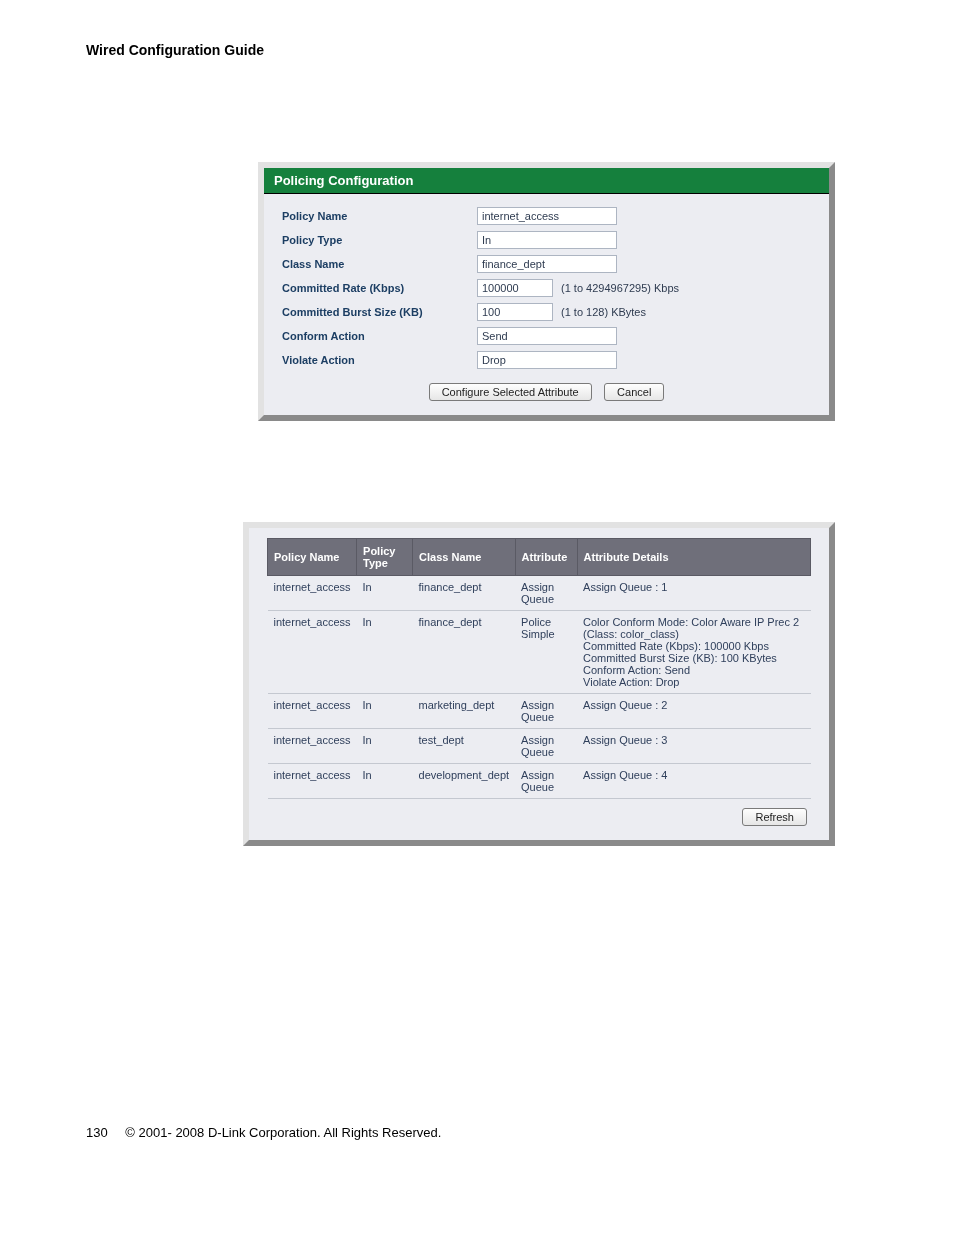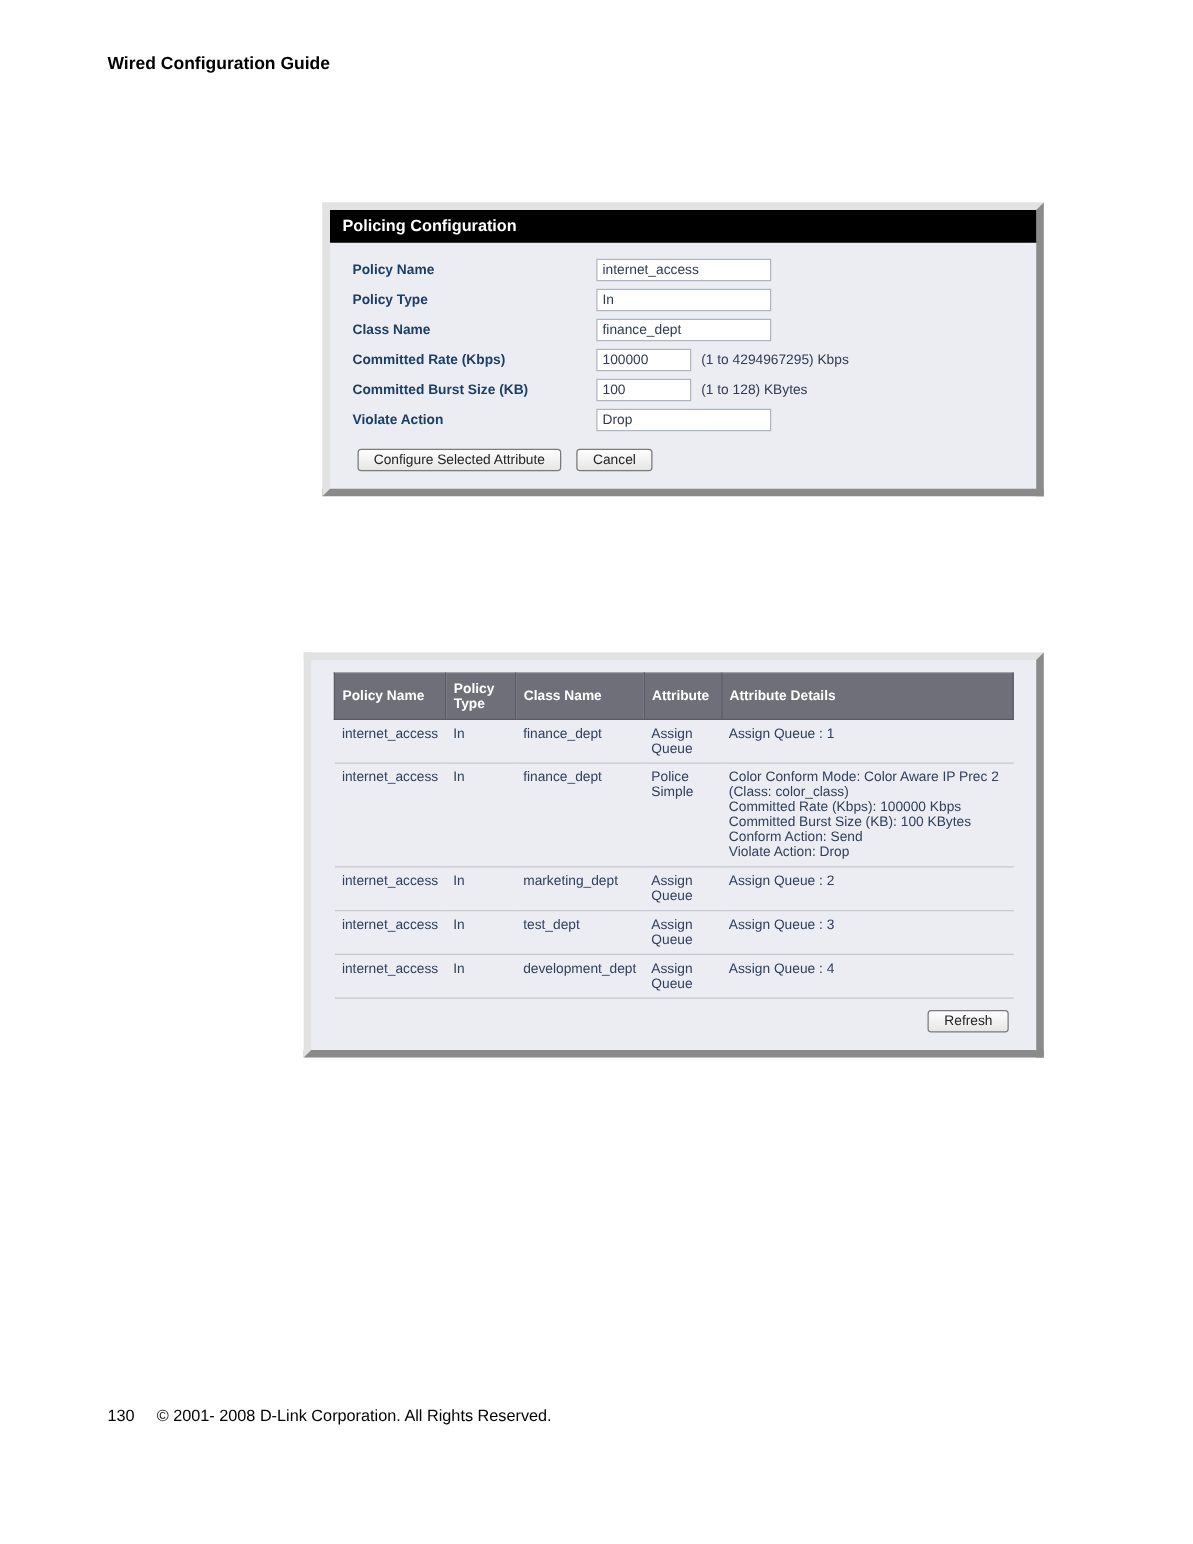--- a/index.html
+++ b/index.html
@@ -38,21 +38,21 @@
     left: 258px;
     width: 577px;
   }
   .panel2 {
     position: absolute;
     top: 522px;
     left: 243px;
     width: 592px;
   }
   .panel-header {
-    background: #000000;
+    background: #15803d;
     color: #fff;
     font-weight: bold;
     font-size: 13px;
     padding: 5px 10px;
     border-bottom: 1px solid #000;
   }
   .panel-body {
     padding: 10px 18px 14px 18px;
   }
   .form-row {
@@ -96,20 +96,21 @@
     width: 14px;
     height: 14px;
     margin-left: 6px;
     display: inline-flex;
     align-items: center;
     justify-content: center;
     font-size: 9px;
     color: #234;
   }
   .btn-row {
+    text-align: center;
     padding-top: 10px;
   }
   .btn {
     display: inline-block;
     background: linear-gradient(#fefefe,#e6e6e6);
     border: 1px solid #7a7a7a;
     border-radius: 3px;
     padding: 2px 12px;
     font-size: 11px;
     color: #222;
@@ -171,20 +172,24 @@
       <span class="val-box vshort">100000</span>
       <span class="suffix">(1 to 4294967295) Kbps</span>
     </div>
 
     <div class="form-row">
       <div class="form-label">Committed Burst Size (KB)</div>
       <span class="val-box vshort">100</span>
       <span class="suffix">(1 to 128) KBytes</span>
     </div>
 
+    <div class="form-row">
+      <div class="form-label">Conform Action</div>
+      <span class="val-box vmed">Send</span>
+    </div>
 
     <div class="form-row">
       <div class="form-label">Violate Action</div>
       <span class="val-box vmed">Drop</span>
     </div>
 
     <div class="btn-row">
       <span class="btn">Configure Selected Attribute</span>
       <span class="btn">Cancel</span>
     </div>

